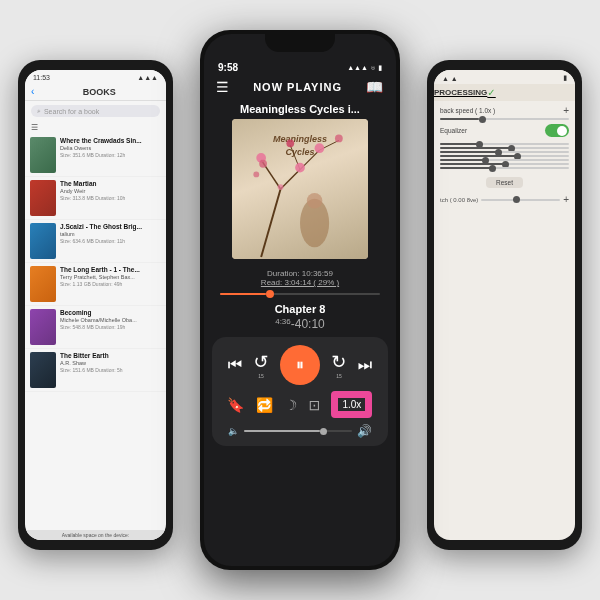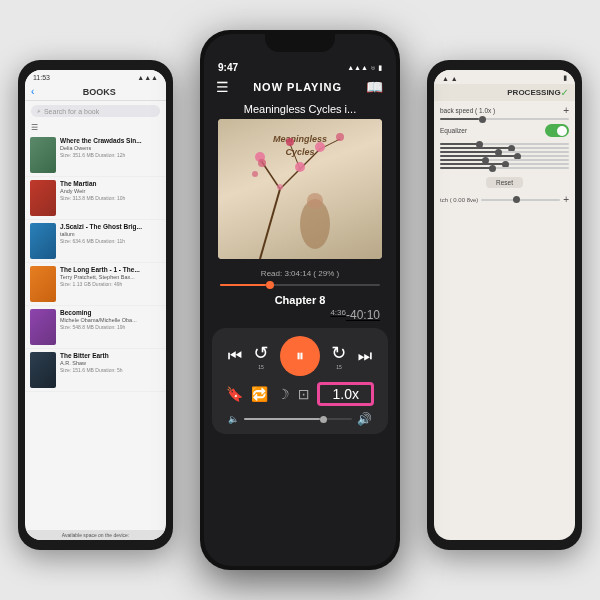--- a/index.html
+++ b/index.html
@@ -187,24 +187,25 @@
       background: #f0ede8;
       padding: 4px 8px 2px;
       display: flex;
       justify-content: space-between;
       align-items: center;
       font-size: 7px;
       color: #333;
     }
     .right-header {
       background: #e8e3da;
-      padding: 3px 6px;
-      display: flex;
-      justify-content: flex-end;
-      align-items: center;
+      padding: 3px 0;
+      display: flex;
+      justify-content: flex-start;
+      align-items: center;
+      text-decoration: underline;
     }
     .right-header .proc-title { font-size: 8px; font-weight: 700; color: #333; }
     .right-header .check-icon { font-size: 10px; color: #4CAF50; }
 
     .right-setting-row {
       display: flex;
       align-items: center;
       justify-content: space-between;
       padding: 4px 6px 2px;
     }
@@ -321,33 +322,33 @@
       font-weight: 700;
       color: #fff;
       letter-spacing: 1px;
     }
     .book-icon { color: #fff; font-size: 14px; }
 
     .book-title-center {
       text-align: center;
       padding: 4px 10px 0;
       font-size: 11px;
-      font-weight: 400;
+      font-weight: 700;
       color: #fff;
     }
     .book-author-center {
       text-align: center;
       font-size: 9px;
       color: #ccc;
       padding: 1px 10px 4px;
     }
 
     .album-art {
       margin: 4px auto;
-      width: 164px;
+      width: 136px;
       height: 140px;
       background: #d4c4a8;
       border-radius: 4px;
       display: flex;
       align-items: center;
       justify-content: center;
       position: relative;
       overflow: hidden;
     }
     .album-art-inner {
@@ -375,21 +376,21 @@
       position: absolute;
       top: 0; left: 0;
       width: 100%; height: 100%;
     }
 
     .duration-info {
       text-align: center;
       padding: 6px 10px 2px;
     }
     .duration-text { font-size: 8px; color: #aaa; }
-    .read-text { font-size: 8px; color: #aaa; }
+    .read-text { font-size: 8px; color: #aaa; text-decoration: underline; }
 
     .progress-bar-container {
       padding: 4px 16px;
     }
     .progress-bar-track {
       height: 2px;
       background: #444;
       border-radius: 1px;
       position: relative;
     }
@@ -411,23 +412,22 @@
     .chapter-label {
       text-align: center;
       font-size: 11px;
       font-weight: 600;
       color: #fff;
       padding: 4px 0 2px;
     }
 
     .time-row {
       display: flex;
-      justify-content: flex-end;
+      justify-content: center;
       padding: 0 16px;
-      text-decoration: underline;
     }
     .time-left { font-size: 8px; color: #aaa; }
     .time-right { font-size: 12px; color: #aaa; }
 
     .controls-bg {
       background: #2a2a2c;
       margin: 6px 8px 0;
       border-radius: 14px;
       padding: 8px 6px;
     }
@@ -463,25 +463,25 @@
     .skip-wrap { text-align: center; }
 
     .secondary-controls {
       display: flex;
       align-items: center;
       justify-content: space-around;
       padding: 6px 4px 0;
     }
     .sec-btn { font-size: 14px; color: #aaa; text-align: center; }
     .speed-btn {
-      font-size: 14px;
+      font-size: 10px;
       color: #fff;
-      border: 3px solid #ec4899;
+      border: 7px solid #ec4899;
       border-radius: 4px;
-      padding: 1px 12px;
+      padding: 1px 4px;
     }
 
     .volume-row {
       display: flex;
       align-items: center;
       padding: 6px 10px 0;
       gap: 5px;
     }
     .vol-icon { font-size: 9px; color: #aaa; }
     .vol-track {
@@ -664,21 +664,21 @@
         </div>
         <span class="pitch-plus">+</span>
       </div>
     </div>
   </div>
 
   <div class="phone-center">
     <div class="notch"></div>
     <div class="screen">
       <div class="center-status-bar">
-        <span class="time">9:47</span>
+        <span class="time">9:58</span>
         <div class="center-status-icons">
           <span>▲▲▲</span>
           <span>⌾</span>
           <span>▮</span>
         </div>
       </div>
       <div class="center-nav">
         <span class="hamburger-icon">☰</span>
         <span class="now-playing-label">NOW PLAYING</span>
         <span class="book-icon">📖</span>
@@ -707,20 +707,21 @@
             <circle cx="50" cy="68" r="3" fill="#e8789a" opacity="0.7"></circle>
             <circle cx="25" cy="55" r="3" fill="#d4607a" opacity="0.7"></circle>
 
             <ellipse cx="85" cy="105" rx="15" ry="25" fill="#a07850" opacity="0.6"></ellipse>
             <circle cx="85" cy="82" r="8" fill="#c09070" opacity="0.7"></circle>
           </svg>
         </div>
       </div>
 
       <div class="duration-info">
+        <div class="duration-text">Duration: 10:36:59</div>
         <div class="read-text">Read: 3:04:14 ( 29% )</div>
       </div>
 
       <div class="progress-bar-container">
         <div class="progress-bar-track">
           <div class="progress-bar-fill"></div>
           <div class="progress-thumb"></div>
         </div>
       </div>
 

